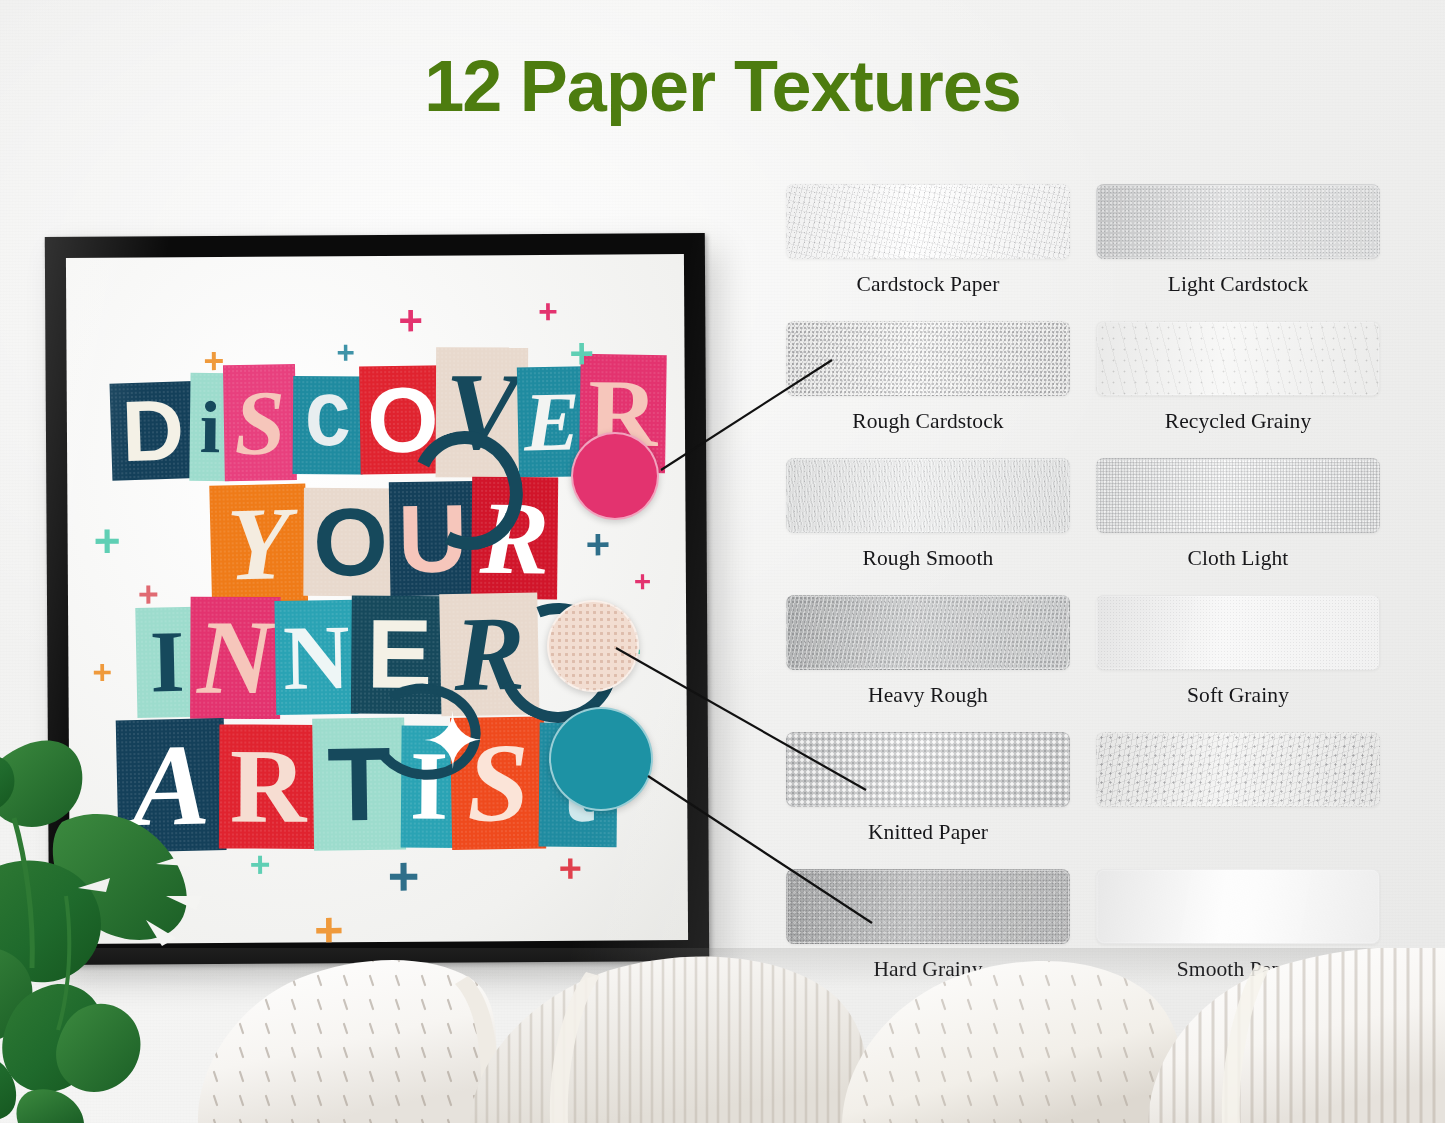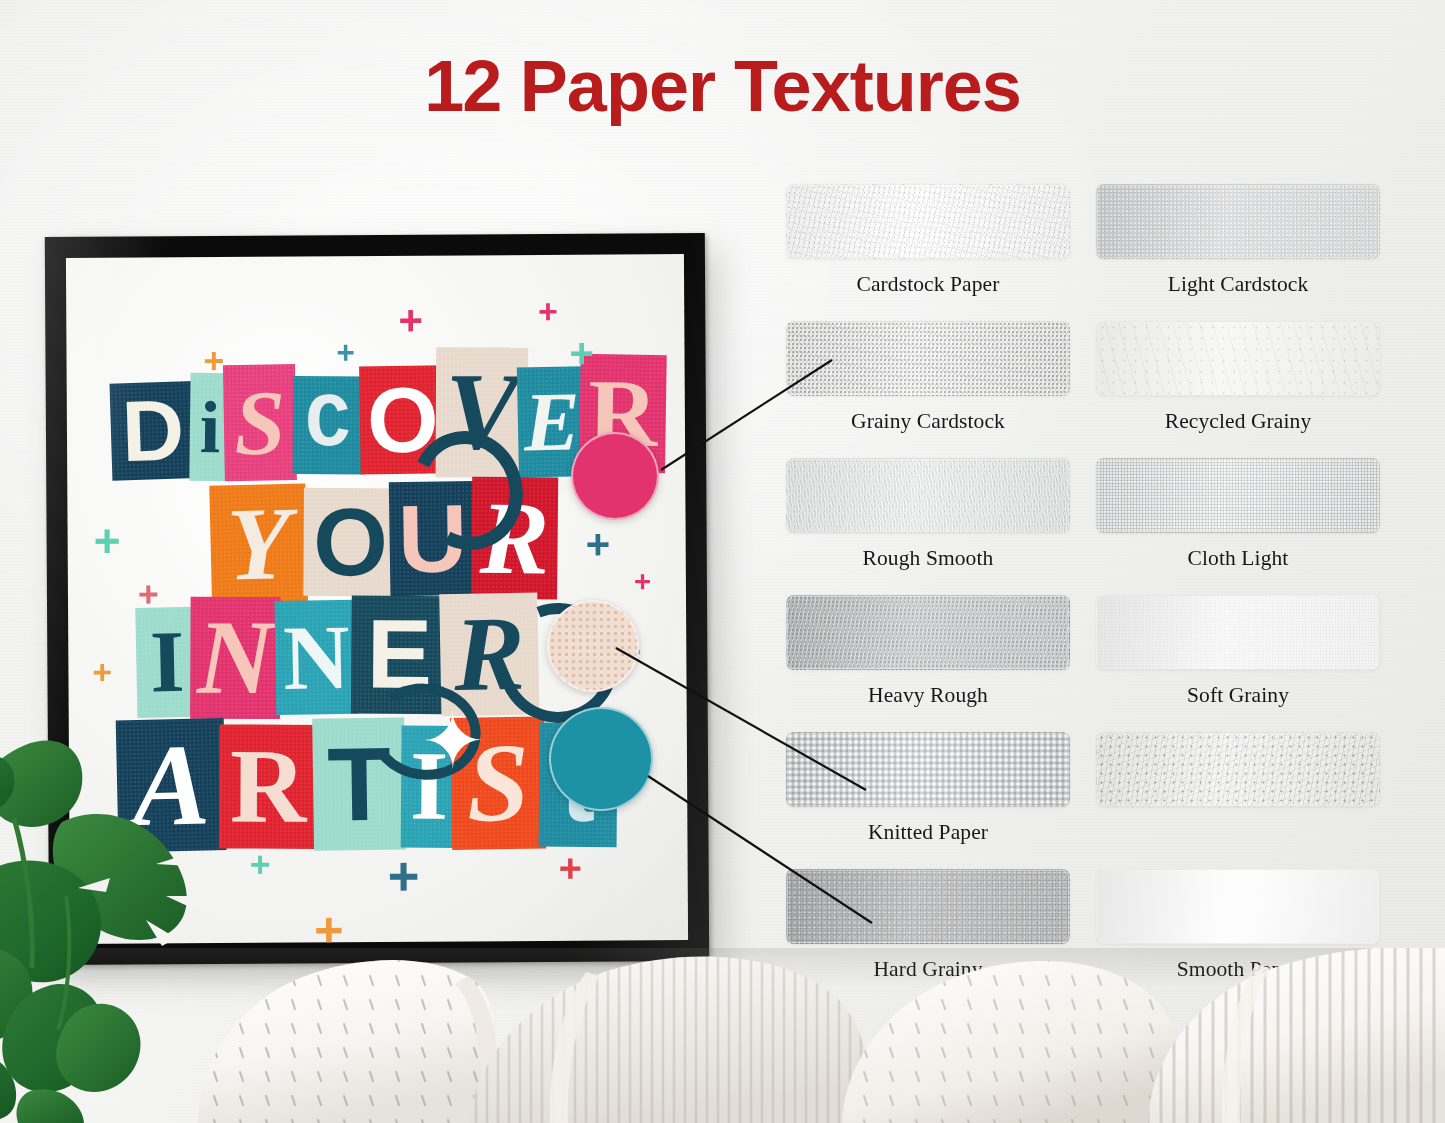--- a/index.html
+++ b/index.html
@@ -22,21 +22,21 @@
     opacity: .5;
     background-image:
       repeating-linear-gradient(0deg, rgba(0,0,0,.015) 0 1px, rgba(255,255,255,0) 1px 3px),
       repeating-linear-gradient(90deg, rgba(0,0,0,.012) 0 1px, rgba(255,255,255,0) 1px 3px);
   }
 
   
   #title {
     position: absolute; left: 0; right: 0; top: 50px;
     text-align: center;
-    color: #b91c1c;
+    color: #4d7c0f;
     font-size: 72px;
     line-height: 1.0;
     letter-spacing: -0.5px;
     white-space: nowrap;
   }
   #title .num { font-weight: 800; letter-spacing: -2px; }
   #title .rest { font-weight: 700; letter-spacing: -1px; }
 
   
   #frame {
@@ -355,21 +355,21 @@
         <div class="cap">Cardstock Paper</div>
       </div>
       <div class="cell">
         <div class="sw t-lightcard"></div>
         <div class="cap">Light Cardstock</div>
       </div>
     </div>
     <div class="grid-row">
       <div class="cell">
         <div class="sw t-heavycard"></div>
-        <div class="cap">Grainy Cardstock</div>
+        <div class="cap">Rough Cardstock</div>
       </div>
       <div class="cell">
         <div class="sw t-recycled"></div>
         <div class="cap">Recycled Grainy</div>
       </div>
     </div>
     <div class="grid-row">
       <div class="cell">
         <div class="sw t-rough"></div>
         <div class="cap">Rough Smooth</div>

